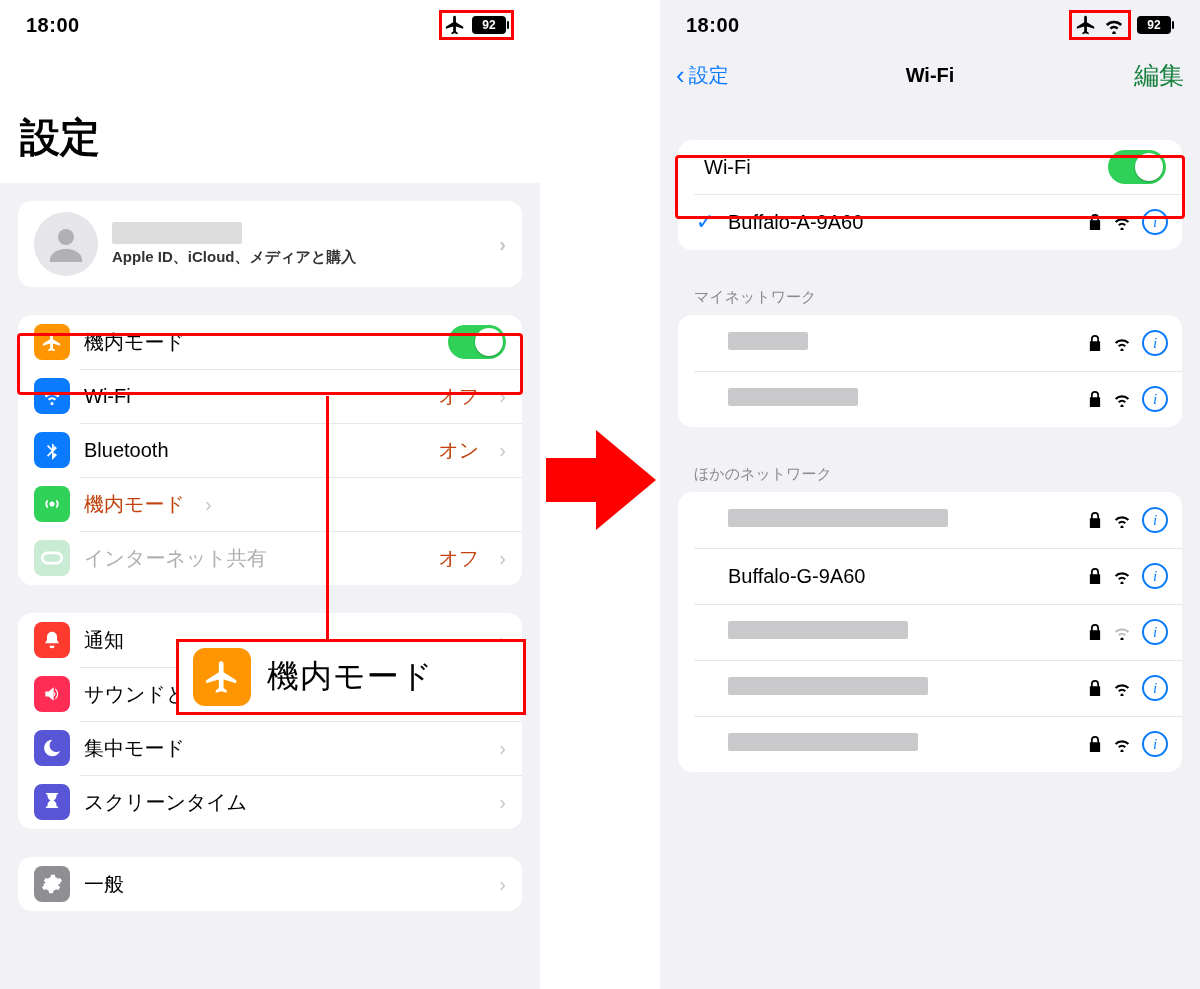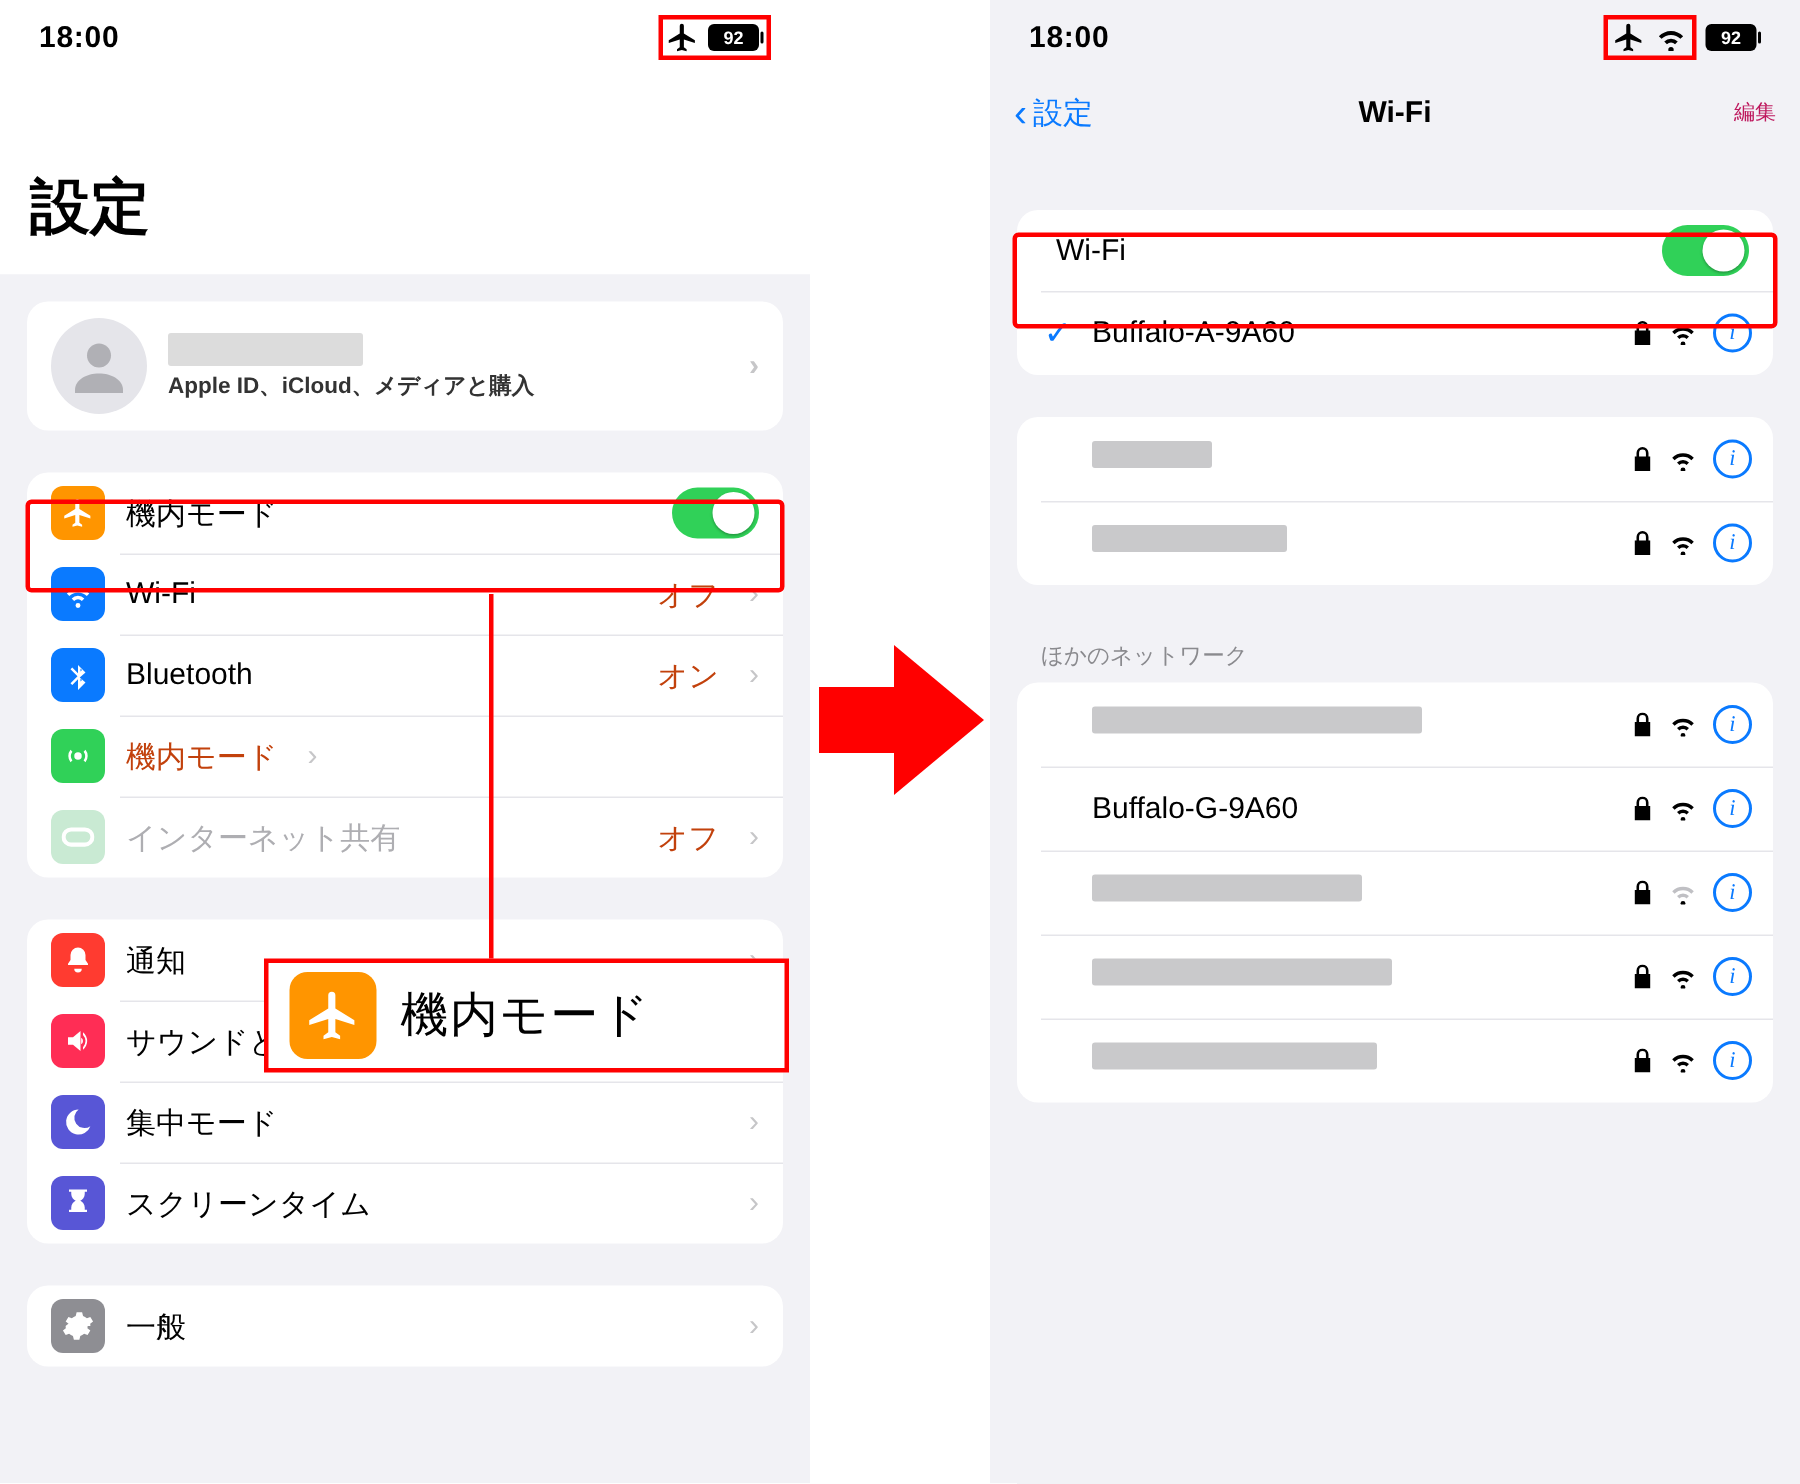--- a/index.html
+++ b/index.html
@@ -130,21 +130,21 @@
     position: absolute; left: 326px; top: 396px; width: 3px; height: 246px; background: #ff0000; z-index:9;
   }
 
   
   .navbar {
     height: 50px; display:flex; align-items:center; justify-content:space-between;
     padding: 0 16px; background:#f2f2f6;
   }
   .nav-back { color:#0a7aff; font-size:20px; display:flex; align-items:center; gap:4px; }
   .nav-title { font-size:20px; font-weight:600; position:absolute; left:0; right:0; text-align:center; }
-  .nav-edit { color:#be185d; font-size:14px; }
+  .nav-edit { color:#15803d; font-size:25px; }
 
   .section-label { font-size:15px; color:#8a8a8e; padding: 10px 34px 8px; }
 
   .net-row { min-height: 56px; padding: 8px 14px; gap: 10px; }
   .net-row .check { width:26px; text-align:center; color:#0a7aff; font-size:22px; }
   .net-row .spacer { width:26px; }
   .net-row .net-name { flex:1; font-size:20px; }
   .net-row .censored { height:18px; background:#c9c9cb; border-radius:2px; }
   .net-right { display:flex; align-items:center; gap:10px; }
   .info-btn {
@@ -393,20 +393,21 @@
         <span class="icon">
             <svg width="20" height="16" viewBox="0 0 24 20">
               <path fill="#000" d="M12 17a2 2 0 1 0 0 4 2 2 0 0 0 0-4zm-5-4 2 2a4.3 4.3 0 0 1 6 0l2-2a7 7 0 0 0-10 0zM3 9l2 2a10 10 0 0 1 14 0l2-2a12.7 12.7 0 0 0-18 0z"></path>
             </svg>
           </span>
         <span class="info-btn">i</span>
       </span>
     </div>
   </div>
 
+  <div class="section-label">マイネットワーク</div>
   <div class="group">
     <div class="row net-row noicon">
       <span class="spacer"></span>
       <span class="net-name"><span class="censored" style="width:80px;display:inline-block;"></span></span>
       <span class="net-right">
         <span class="icon">
             <svg width="14" height="16" viewBox="0 0 24 28">
               <path fill="#000" d="M12 0a7 7 0 0 0-7 7v4H3v17h18V11h-2V7a7 7 0 0 0-7-7zm0 3a4 4 0 0 1 4 4v4H8V7a4 4 0 0 1 4-4z"></path>
             </svg>
           </span>

